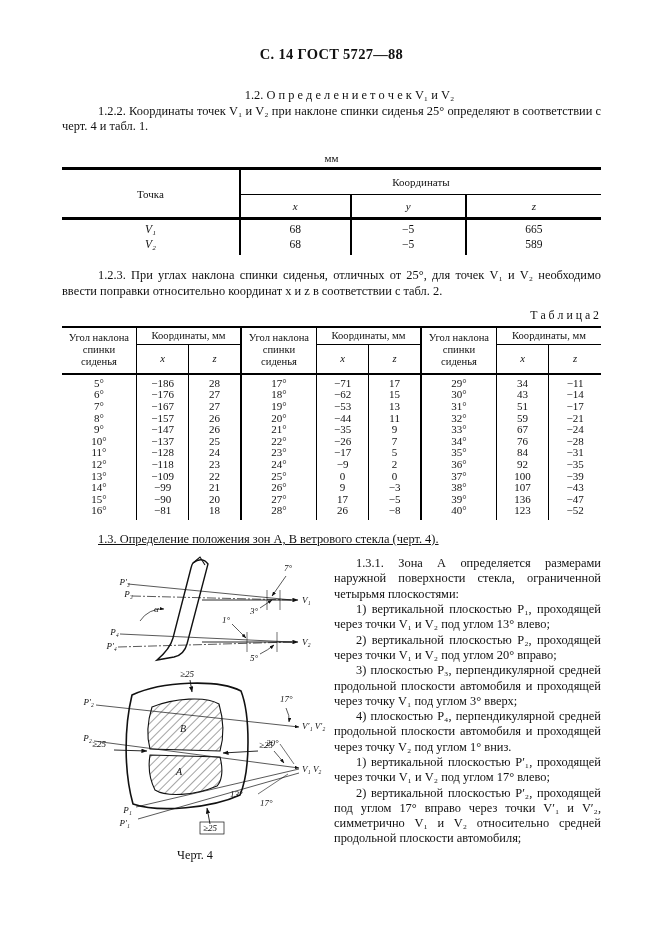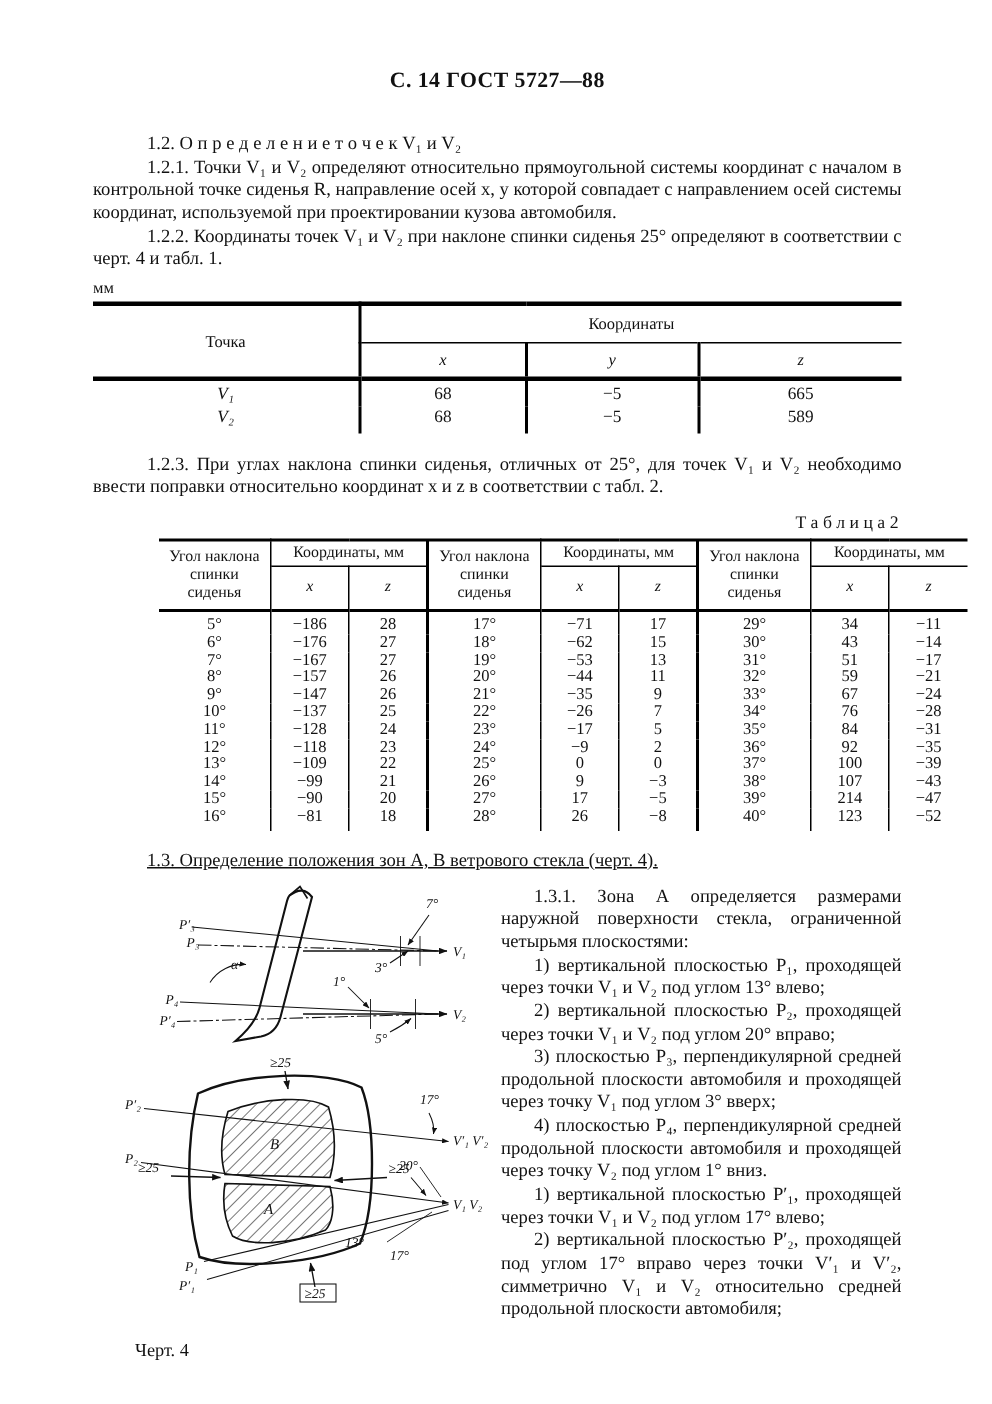--- a/index.html
+++ b/index.html
@@ -2,73 +2,72 @@
 <html lang="ru"><head>
 <meta charset="utf-8">
 <style>
   html,body{margin:0;padding:0;background:#ffffff;}
   body{width:661px;height:936px;overflow:hidden;color:#111;
        font-family:"Liberation Serif", serif;}
   .page{padding:46px 60px 0 62px;box-sizing:border-box;width:661px;}
   .doc-header{font-weight:bold;font-size:14.5px;margin:0 0 24px 0;letter-spacing:.3px;text-align:center;}
   p{margin:0;}
   .para{font-size:12.4px;line-height:15.2px;text-align:justify;text-indent:36px;}
-  .sec-head{font-size:12.4px;line-height:16px;text-indent:36px;margin-bottom:1px;}
+  .sec-head{font-size:12.4px;line-height:16px;text-indent:36px;margin-bottom:1px;text-align:center;}
   .tbl-caption{text-align:right;font-size:11.8px;margin:9px 2px 3px 0;}
-  .tbl-unit{text-align:left;font-size:11px;margin:6px 0 3px 0;}
+  .tbl-unit{text-align:center;font-size:11px;margin:18px 0 3px 0;}
 
   
   table{border-collapse:collapse;width:100%;}
   th{font-weight:normal;}
   .t1{border-top:3px solid #000;font-size:11.5px;}
   .t1 th,.t1 td{padding:2px 4px;text-align:center;}
   .t1 .th-point{width:33%;border-right:2px solid #000;border-bottom:3px solid #000;font-size:11px;}
   .t1 .th-coord{border-bottom:1px solid #000;font-size:11px;height:20px;}
   .t1 .th-sub{font-style:italic;border-right:2px solid #000;border-bottom:3px solid #000;font-size:11px;height:18px;}
   .t1 .th-sub:last-child{border-right:none;}
   .t1 tbody td{height:13px;line-height:13px;padding:1px 4px;}
   .t1 tbody td:nth-child(1){border-right:2px solid #000;font-style:italic;}
   .t1 tbody td:nth-child(2),.t1 tbody td:nth-child(3){border-right:2px solid #000;}
   .t1 tbody tr:first-child td{padding-top:3px;}
   .t1 tbody tr:last-child td{padding-bottom:4px;}
 
   
-  .t2{border-top:2px solid #000;font-size:11px;table-layout:fixed;margin-left:44px;}
+  .t2{border-top:2px solid #000;font-size:11px;table-layout:fixed;}
   .t2 th{padding:2px 3px;font-size:10.6px;line-height:12px;text-align:center;}
   .t2 .ang{width:12.6%;border-right:1px solid #000;border-bottom:2.5px solid #000;}
   .t2 .grp{border-bottom:1px solid #000;}
   .t2 .gend{border-right:2px solid #000;}
   .t2 .sub{font-style:italic;border-right:1px solid #000;border-bottom:2.5px solid #000;height:24px;}
   .t2 .sub.gend{border-right:2px solid #000;}
   .t2 .sub.last,.t2 .grp.last{border-right:none;}
   .t2 td{border-right:1px solid #000;text-align:center;height:11.6px;line-height:11.6px;padding:0 3px;font-size:11px;}
   .t2 td:nth-child(3n){border-right:2px solid #000;}
   .t2 td:nth-child(9){border-right:none;}
   .t2 tbody tr:first-child td{padding-top:3px;}
   .t2 tbody tr:last-child td{padding-bottom:3px;}
 
   
   .cols{display:flex;margin-top:9px;}
   .fig-col{flex:0 0 272px;width:272px;}
   .text-col{flex:1;font-size:12.4px;line-height:15.3px;text-align:justify;}
   .text-col p{text-indent:22px;}
-  .fig-caption{text-align:left;font-size:12.2px;margin-top:16px;width:210px;margin-left:28px;}
+  .fig-caption{text-align:center;font-size:12.2px;margin-top:6px;width:210px;margin-left:28px;}
   svg text{font-family:"Liberation Serif", serif;}
   .svglbl{font-size:9px;font-style:italic;fill:#111;}
   .svglbl-b{font-size:10px;font-style:italic;fill:#111;}
 </style>
 </head>
 <body>
 
 <div class="page">
 
   <div class="doc-header">С. 14 ГОСТ 5727—88</div>
 
   <p class="sec-head">1.2. О п р е д е л е н и е   т о ч е к   V₁ и V₂</p>
-  <p class="para">1.2.1. Точки V₁ и V₂ определяют относительно прямоугольной системы координат с началом в контрольной точке сиденья R, направление осей x, y которой совпадает с направлением осей системы координат, используемой при проектировании кузова автомобиля.</p>
   <p class="para">1.2.2. Координаты точек V₁ и V₂ при наклоне спинки сиденья 25° определяют в соответствии с черт. 4 и табл. 1.</p>
 
   <div class="tbl-unit">мм</div>
 
   <table class="t1">
     <thead>
       <tr>
         <th class="th-point" rowspan="2">Точка</th>
         <th class="th-coord" colspan="3">Координаты</th>
       </tr>
@@ -229,21 +228,21 @@
           <td>−43</td>
         </tr>
         <tr>
           <td>15°</td>
           <td>−90</td>
           <td>20</td>
           <td>27°</td>
           <td>17</td>
           <td>−5</td>
           <td>39°</td>
-          <td>214</td>
+          <td>136</td>
           <td>−47</td>
         </tr>
         <tr>
           <td>16°</td>
           <td>−81</td>
           <td>18</td>
           <td>28°</td>
           <td>26</td>
           <td>−8</td>
           <td>40°</td>

